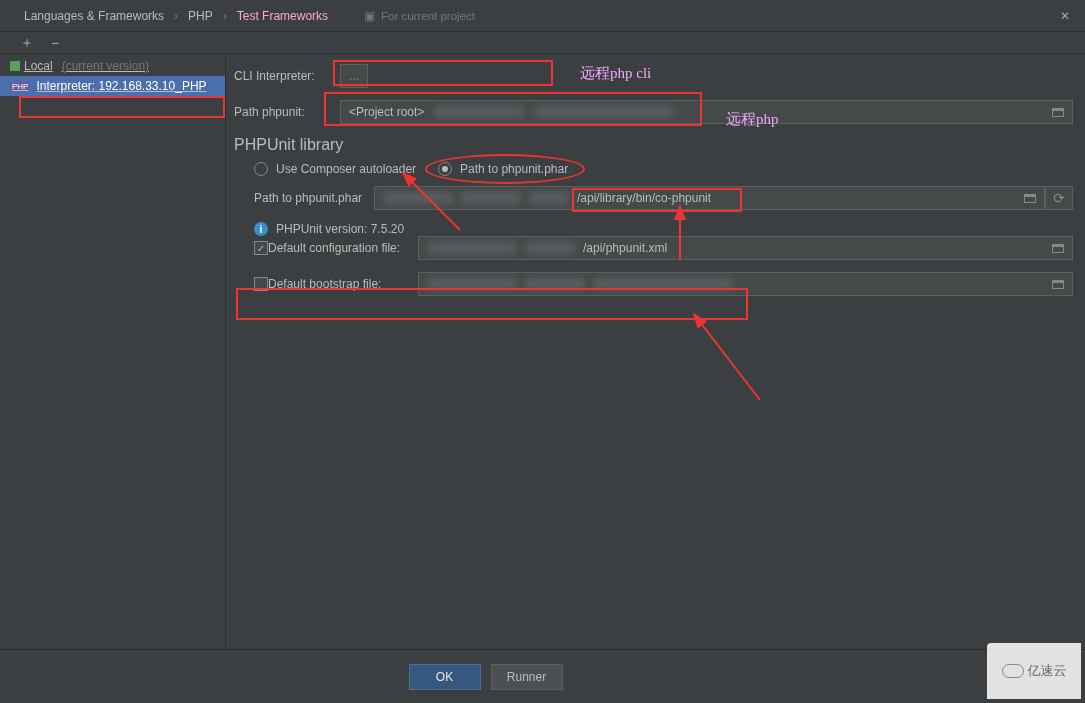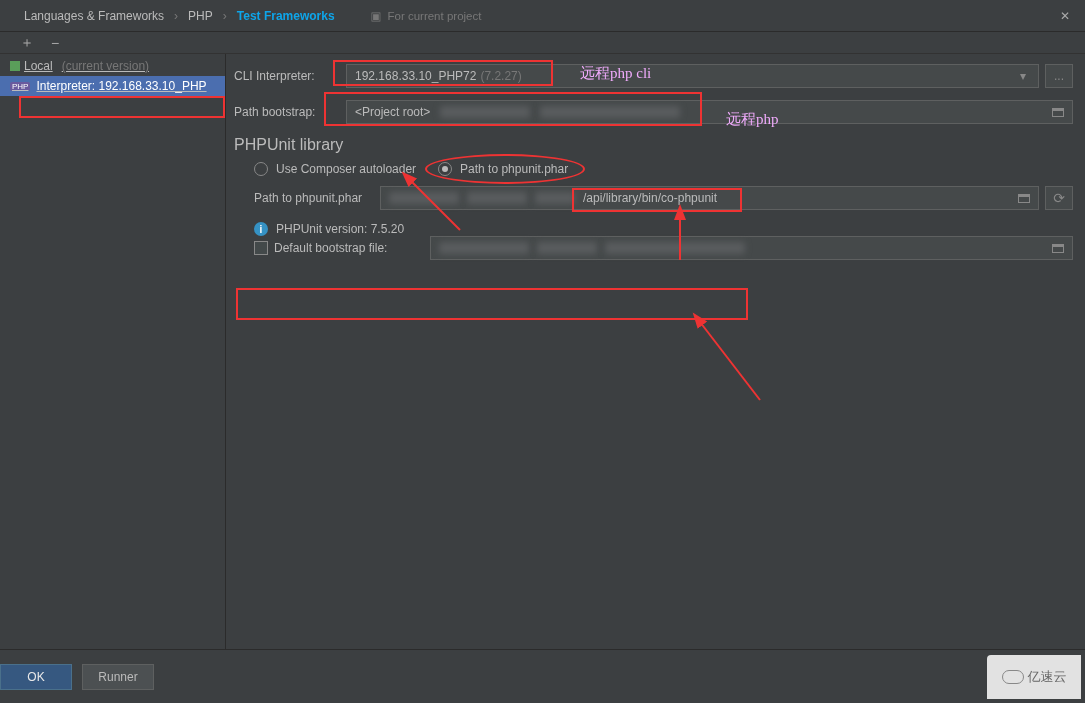--- a/index.html
+++ b/index.html
@@ -24,21 +24,21 @@
   
   .header {
     height: 32px;
     display:flex;
     align-items:center;
     padding-left: 24px;
     border-bottom:1px solid #2b2b2b;
   }
   .crumb { display:flex; align-items:center; gap:10px; }
   .crumb .sep { color:#777; }
-  .crumb .last { font-weight:bold; color:#0ea5e9; }
+  .crumb .last { font-weight:normal; color:#f9a8d4; }
   .project-scope {
     margin-left: 36px;
     color:#777;
     display:flex;align-items:center;gap:6px;
     font-size:11.5px;
   }
   
   .toolbar {
     height: 22px;
     display:flex;align-items:center;
@@ -73,21 +73,21 @@
     position:relative;
   }
   .side-item.sel::before {
     content:""; width:6px; height:100%; position:absolute; left:-2px;
   }
   .content {
     flex:1;
     padding: 10px 12px 0 8px;
     position:relative;
   }
-  .row { display:flex; align-items:center; margin-bottom:12px; gap:6px;}
+  .row { display:flex; align-items:center; margin-bottom:12px; }
   .label { width:106px; text-align:left; }
   .input {
     background:#45494a;
     border:1px solid #5e6060;
     height:24px;
     display:flex;align-items:center;
     padding:0 8px;
     color:#bbb;
     flex:1;
     font-size:12px;
@@ -113,42 +113,42 @@
     width:14px;height:14px;border-radius:50%;background:#3592c4;color:#fff;
     display:flex;align-items:center;justify-content:center;font-weight:bold;font-size:10px;
   }
   .check { width:14px;height:14px;border:1px solid #888;background:#43494a;display:flex;align-items:center;justify-content:center;}
   .check.sel::after{content:"✓";color:#bbb;font-size:10px;}
   
   .footer {
     position:absolute; bottom:0; left:0; right:0;
     height:54px;
     border-top:1px solid #2b2b2b;
-    display:flex;align-items:center;justify-content:flex-start;
+    display:flex;align-items:center;justify-content:center;
     padding-right:114px;
     gap:10px;
     background:#3c3f41;
   }
   .btn {
     height:26px;min-width:72px;
     background:#4c5052;border:1px solid #5e6060;color:#bbb;
     display:flex;align-items:center;justify-content:center;
     font-size:12px;
   }
   .btn.primary { background:#365880;border-color:#4a708b;color:#e8e8e8;}
   
   .ann { position:absolute; pointer-events:none; font-family:"SimSun","Songti SC",serif;}
   .ann-red { color:#f0abfc; }
   .redbox { position:absolute; border:2px solid #e33; pointer-events:none; }
   .redoval { position:absolute; border:2px solid #e33; border-radius:50%; pointer-events:none;}
   svg.arrows { position:absolute; top:0; left:0; pointer-events:none; }
   
   .watermark {
     position:absolute; right:4px; bottom:4px;
-    width:94px;height:44px;
+    width:94px;height:56px;
     background:rgba(255,255,255,0.85);
     border-radius:4px 0 0 0;
     display:flex;align-items:center;justify-content:center;
     color:#666;font-size:13px;gap:4px;text-align:center;
   }
   .cloud-icon{width:22px;height:14px;border:1.5px solid #888;border-radius:8px;position:relative;}
   .folder-ico {
     width:12px;height:9px;border:1px solid #888;border-top:3px solid #888;display:inline-block;
   }
   .refresh-ico::before{content:"⟳";font-size:14px;color:#888;}
@@ -194,33 +194,27 @@
     <div class="side-item sel">
       <span class="php-badge">PHP</span>
       <span>Interpreter: 192.168.33.10_PHP</span>
     </div>
   </div>
 
   <div class="content">
 
     <div class="row">
       <div class="label">CLI Interpreter:</div>
-      <div class="input" style="flex:1">
-        <span>192.168.33.10_PHP72</span>
-        <span class="ver">(7.2.27)</span>
-        <span style="flex:1"></span>
-        <span class="drop-arrow">▾</span>
-      </div>
       <div class="icon-btn">
         <span>...</span>
       </div>
     </div>
 
     <div class="row">
-      <div class="label">Path bootstrap:</div>
+      <div class="label">Path phpunit:</div>
       <div class="input" style="flex:1;gap:10px">
         <span>&lt;Project root&gt;</span>
         <span class="blur" style="width:90px"></span>
         <span class="blur" style="width:140px"></span>
         <span style="flex:1"></span>
         <span class="folder-ico"></span>
       </div>
     </div>
 
     <div class="section-title">PHPUnit library</div>
@@ -244,20 +238,31 @@
         <span style="flex:1"></span>
         <span class="folder-ico"></span>
       </div>
       <div class="icon-btn refresh-ico"></div>
     </div>
     <div class="info-row">
       <div class="info-icon">i</div>
       <span>PHPUnit version: 7.5.20</span>
     </div>
 
+    <div class="row" style="padding-left:20px">
+      <div class="check sel"></div>
+      <div style="width:150px">Default configuration file:</div>
+      <div class="input" style="gap:8px">
+        <span class="blur" style="width:90px"></span>
+        <span class="blur" style="width:50px"></span>
+        <span>/api/phpunit.xml</span>
+        <span style="flex:1"></span>
+        <span class="folder-ico"></span>
+      </div>
+    </div>
     <div class="row" style="padding-left:20px">
       <div class="check"></div>
       <div style="width:150px">Default bootstrap file:</div>
       <div class="input" style="gap:8px">
         <span class="blur" style="width:90px"></span>
         <span class="blur" style="width:60px"></span>
         <span class="blur" style="width:140px"></span>
         <span style="flex:1"></span>
         <span class="folder-ico"></span>
       </div>

